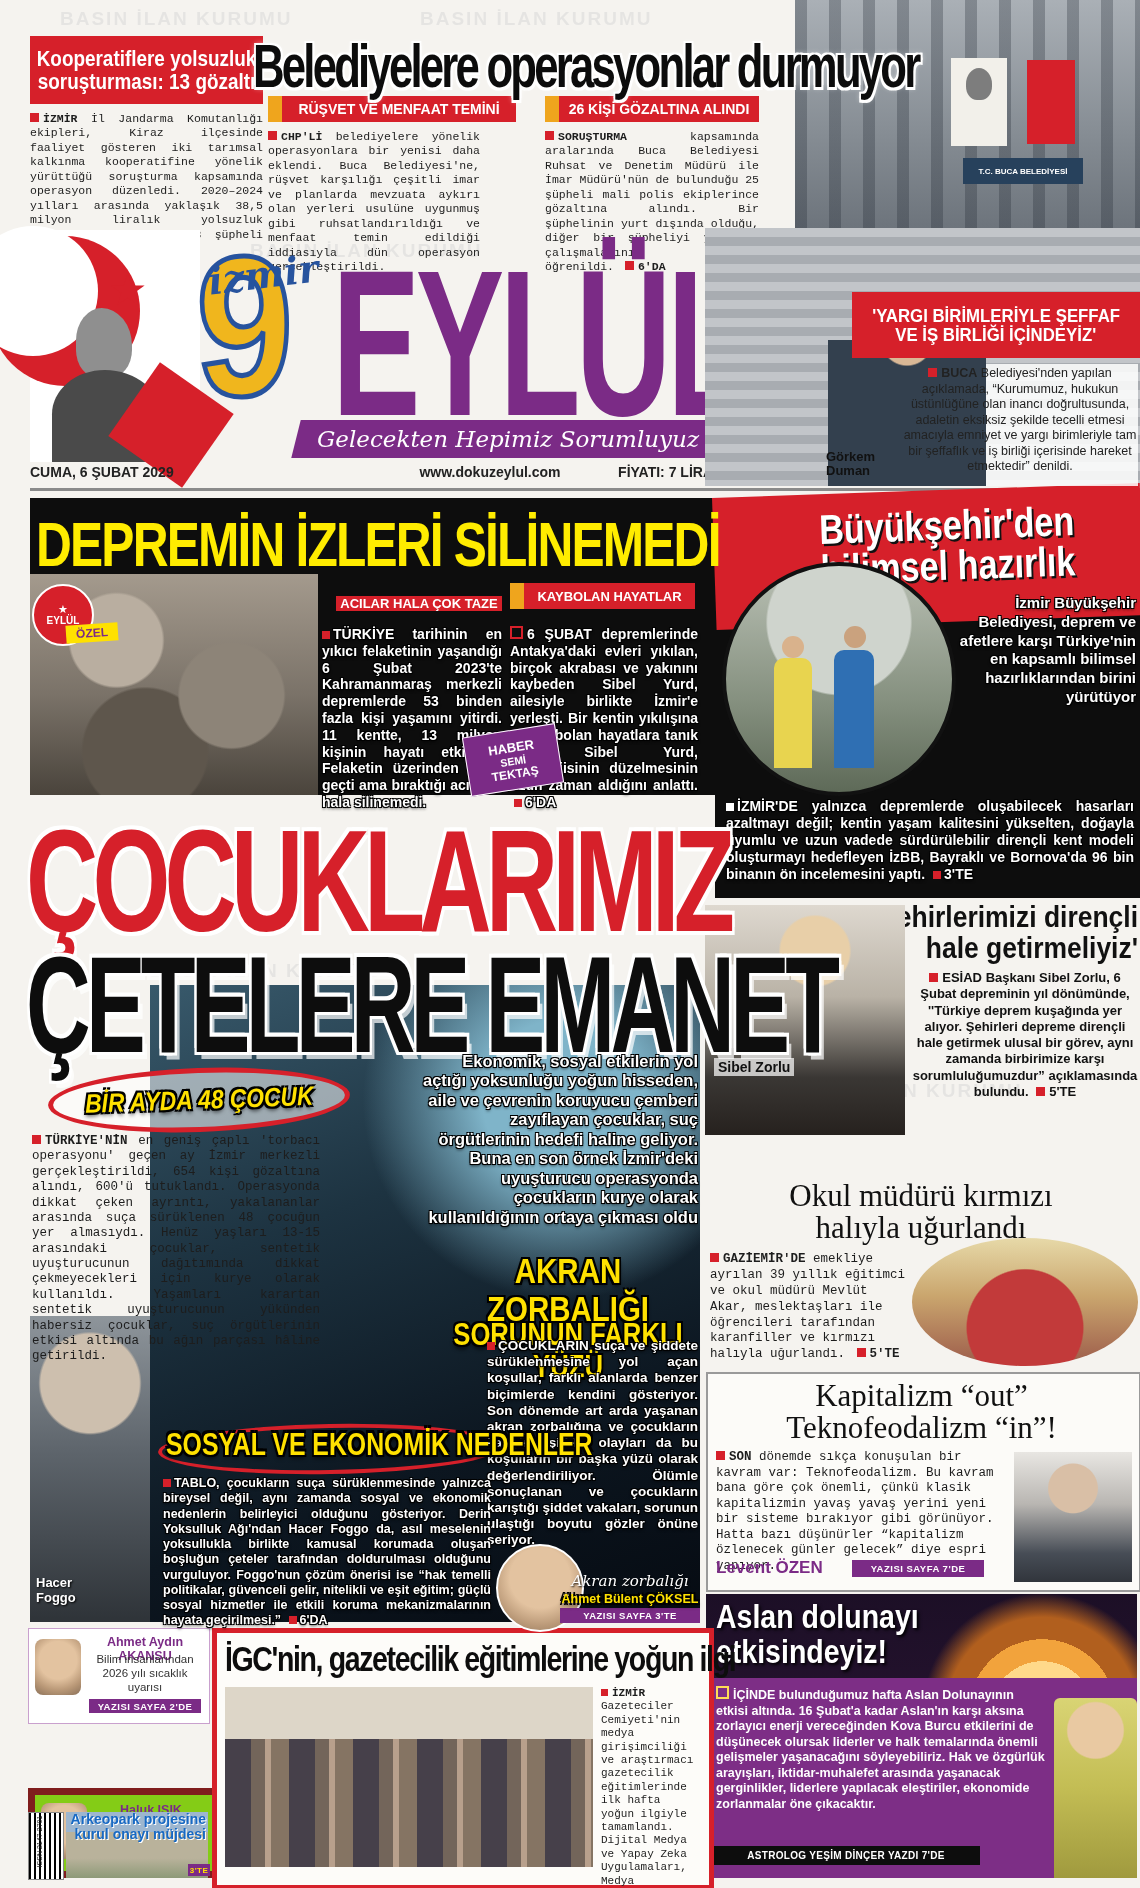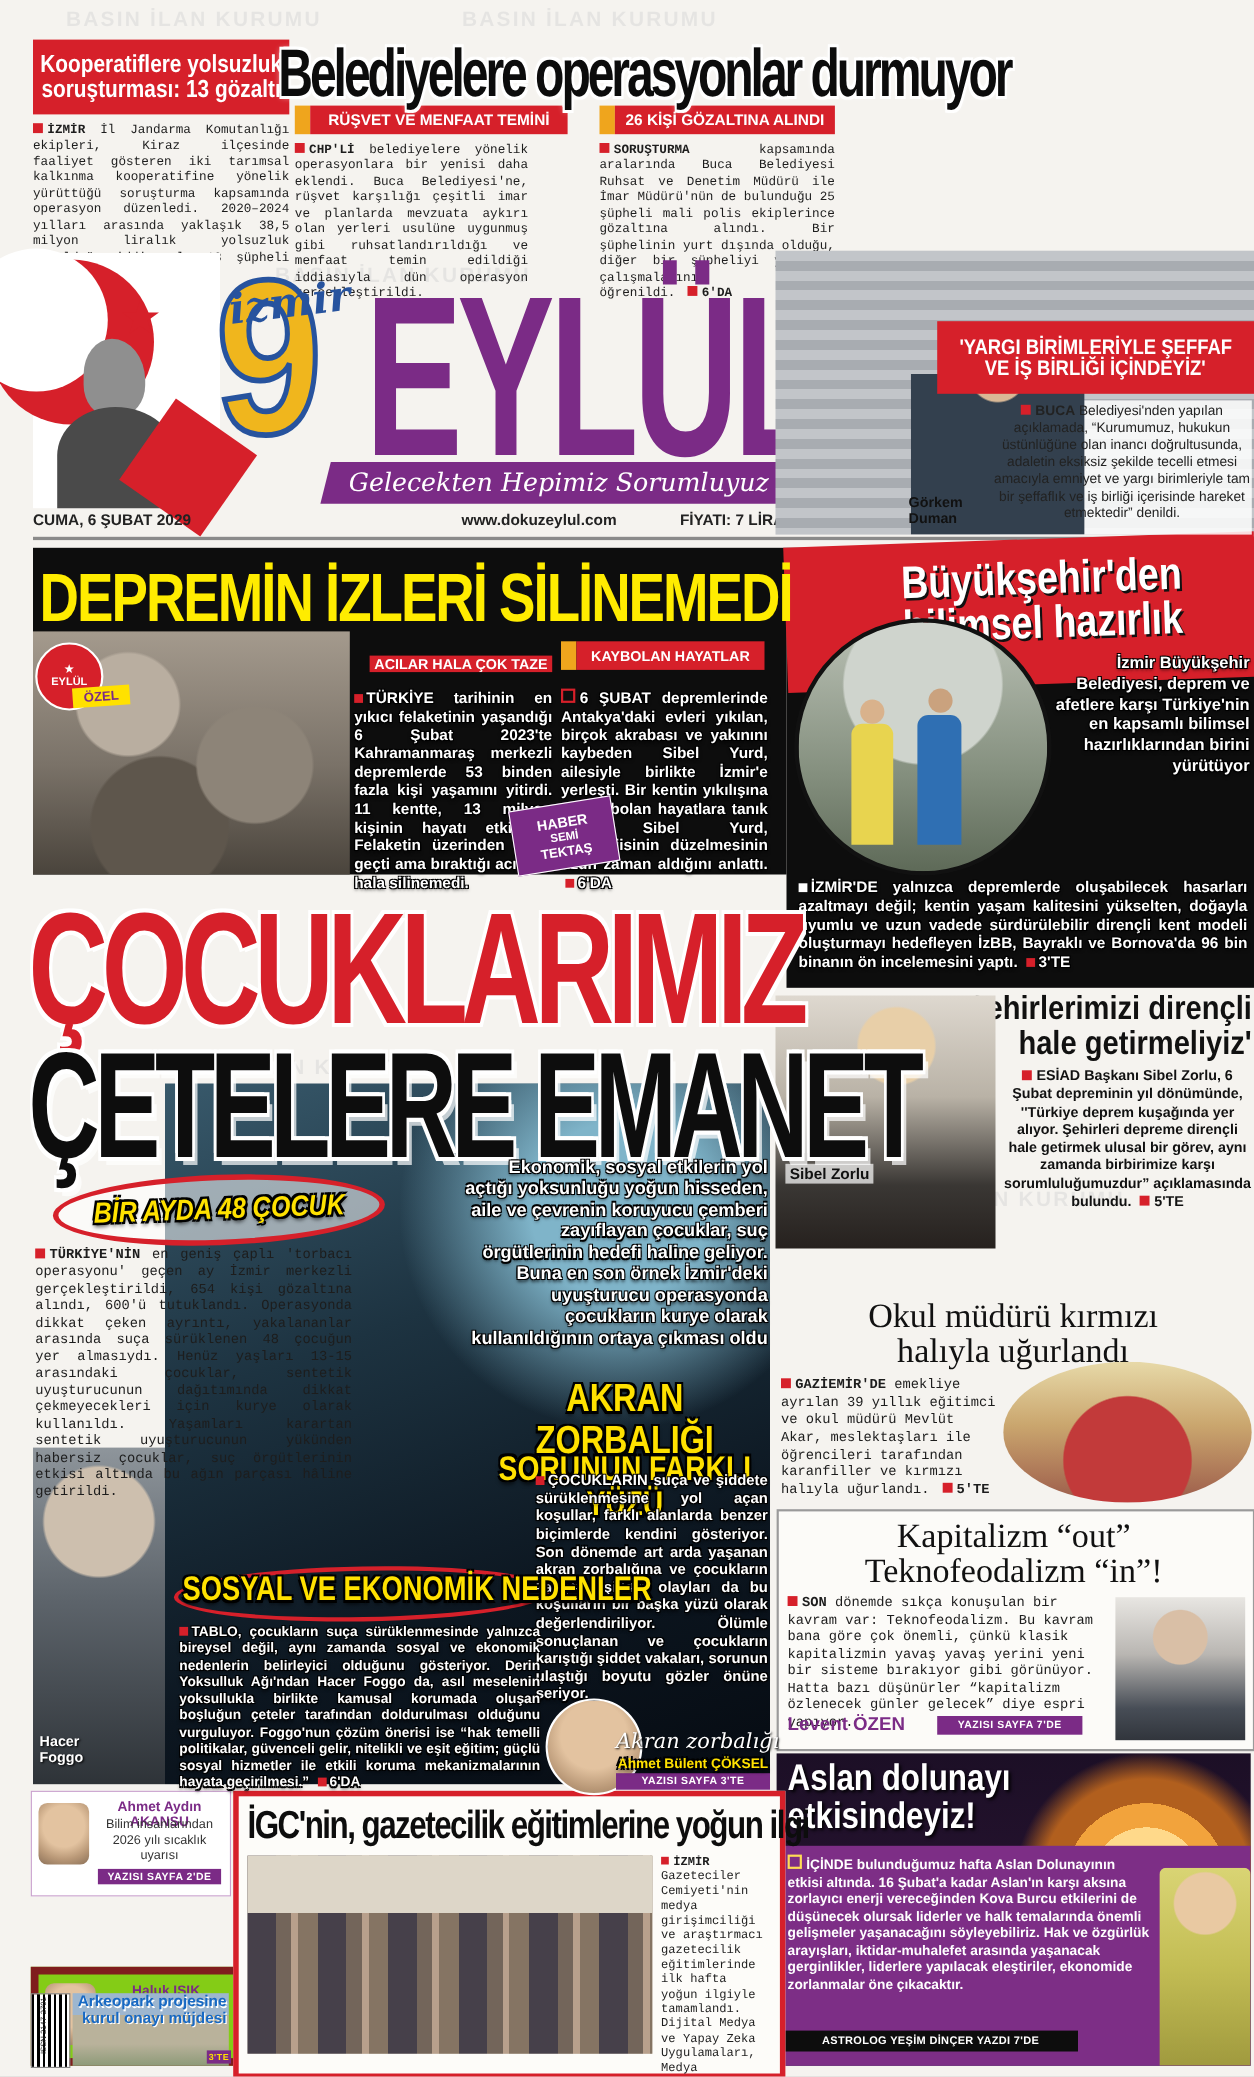--- a/index.html
+++ b/index.html
@@ -65,20 +65,28 @@
   <span class="wm" style="left:300px;top:1750px;opacity:.08;">BASIN İLAN KURUMU</span>
 
   <div class="abs" style="left:30px;top:36px;width:233px;height:68px;background:#d6202a;display:flex;align-items:center;justify-content:center;">
     <div style="color:#fff;font-weight:bold;font-size:19.5px;line-height:1.05;text-align:center;transform:scale(.97,1.15);">Kooperatiflere yolsuzluk soruşturması: 13 gözaltı</div>
   </div>
   <div class="abs art" style="left:30px;top:112px;width:233px;height:108px;">
     <span class="rsq"></span><span class="lead">İZMİR</span>
     <span>İl Jandarma Komutanlığı ekipleri, Kiraz ilçesinde faaliyet gösteren iki tarımsal kalkınma kooperatifine yönelik yürüttüğü soruşturma kapsamında operasyon düzenledi. 2020–2024 yılları arasında yaklaşık 38,5 milyon liralık yolsuzluk yapıldığı iddiasıyla 13 şüpheli gözaltına alındı.</span>
   </div>
 
+  <div class="abs ph ph-building" style="left:795px;top:0;width:345px;height:228px;">
+    <div class="abs" style="left:0;top:0;width:100%;height:100%;background:repeating-linear-gradient(90deg,rgba(35,42,52,.30) 0 12px,rgba(0,0,0,0) 12px 34px);"></div>
+    <div class="abs" style="left:232px;top:60px;width:48px;height:84px;background:#d6202a;"></div>
+    <div class="abs" style="left:156px;top:58px;width:56px;height:88px;background:#f2f0ea;">
+      <div style="width:26px;height:32px;margin:10px auto 0;background:#7d7d7d;border-radius:50% 50% 42% 42%;"></div>
+    </div>
+    <div class="abs" style="left:168px;top:158px;width:120px;height:26px;background:#27415c;color:#fff;font-size:8px;font-weight:bold;display:flex;align-items:center;justify-content:center;text-align:center;">T.C. BUCA BELEDİYESİ</div>
+  </div>
 
   <div class="abs" style="left:253px;top:30px;width:665px;white-space:nowrap;font-weight:bold;font-size:47px;letter-spacing:-3px;color:#0c0c0c;transform:scale(.93,1.3);transform-origin:left top;z-index:3;text-shadow:-2px -2px 0 #fff,2px -2px 0 #fff,-2px 2px 0 #fff,2px 2px 0 #fff,0 0 6px #fff;">Belediyelere operasyonlar durmuyor</div>
 
   <div class="abs tagbar" style="left:268px;top:96px;width:248px;">
     <div class="ysq"></div>
     <div class="bar">RÜŞVET VE MENFAAT TEMİNİ</div>
   </div>
   <div class="abs tagbar" style="left:545px;top:96px;width:214px;">
     <div class="ysq"></div>
     <div class="bar">26 KİŞİ GÖZALTINA ALINDI</div>
@@ -217,21 +225,21 @@
   </div>
 
   <div class="abs ph ph-foggo" style="left:30px;top:1316px;width:120px;height:306px;z-index:1;"></div>
   <div class="abs" style="left:36px;top:1576px;z-index:2;color:#fff;font-weight:bold;font-size:13px;line-height:1.15;text-shadow:1px 1px 2px #000;">
     <div>Hacer</div>
     <div>Foggo</div>
   </div>
 
   <div class="abs ph ph-face" style="left:496px;top:1544px;width:84px;height:84px;z-index:3;border:2px solid #fff;"></div>
   <div class="abs" style="left:560px;top:1572px;width:140px;z-index:4;text-align:center;">
-    <div class="script" style="color:#fff;font-size:19px;text-shadow:1px 1px 2px #000;white-space:nowrap;">Akran zorbalığı</div>
+    <div class="script" style="color:#fff;font-size:15px;text-shadow:1px 1px 2px #000;white-space:nowrap;">Akran zorbalığı</div>
     <div class="ylw" style="font-size:12.5px;margin-top:2px;white-space:nowrap;">Ahmet Bülent ÇÖKSEL</div>
     <div class="purple-tag" style="height:15px;margin-top:2px;">YAZISI SAYFA 3'TE</div>
   </div>
 
   <div class="abs" style="left:838px;top:902px;width:300px;text-align:right;font-weight:bold;font-size:27px;line-height:1.02;color:#111;transform:scale(.98,1.12);transform-origin:right top;">
     <div>'Şehirlerimizi dirençli</div>
     <div>hale getirmeliyiz'</div>
   </div>
   <div class="abs ph ph-zorlu" style="left:705px;top:905px;width:200px;height:230px;"></div>
   <div class="abs b" style="left:714px;top:1058px;font-size:14px;color:#111;background:rgba(255,255,255,.7);padding:1px 4px;">Sibel Zorlu</div>

